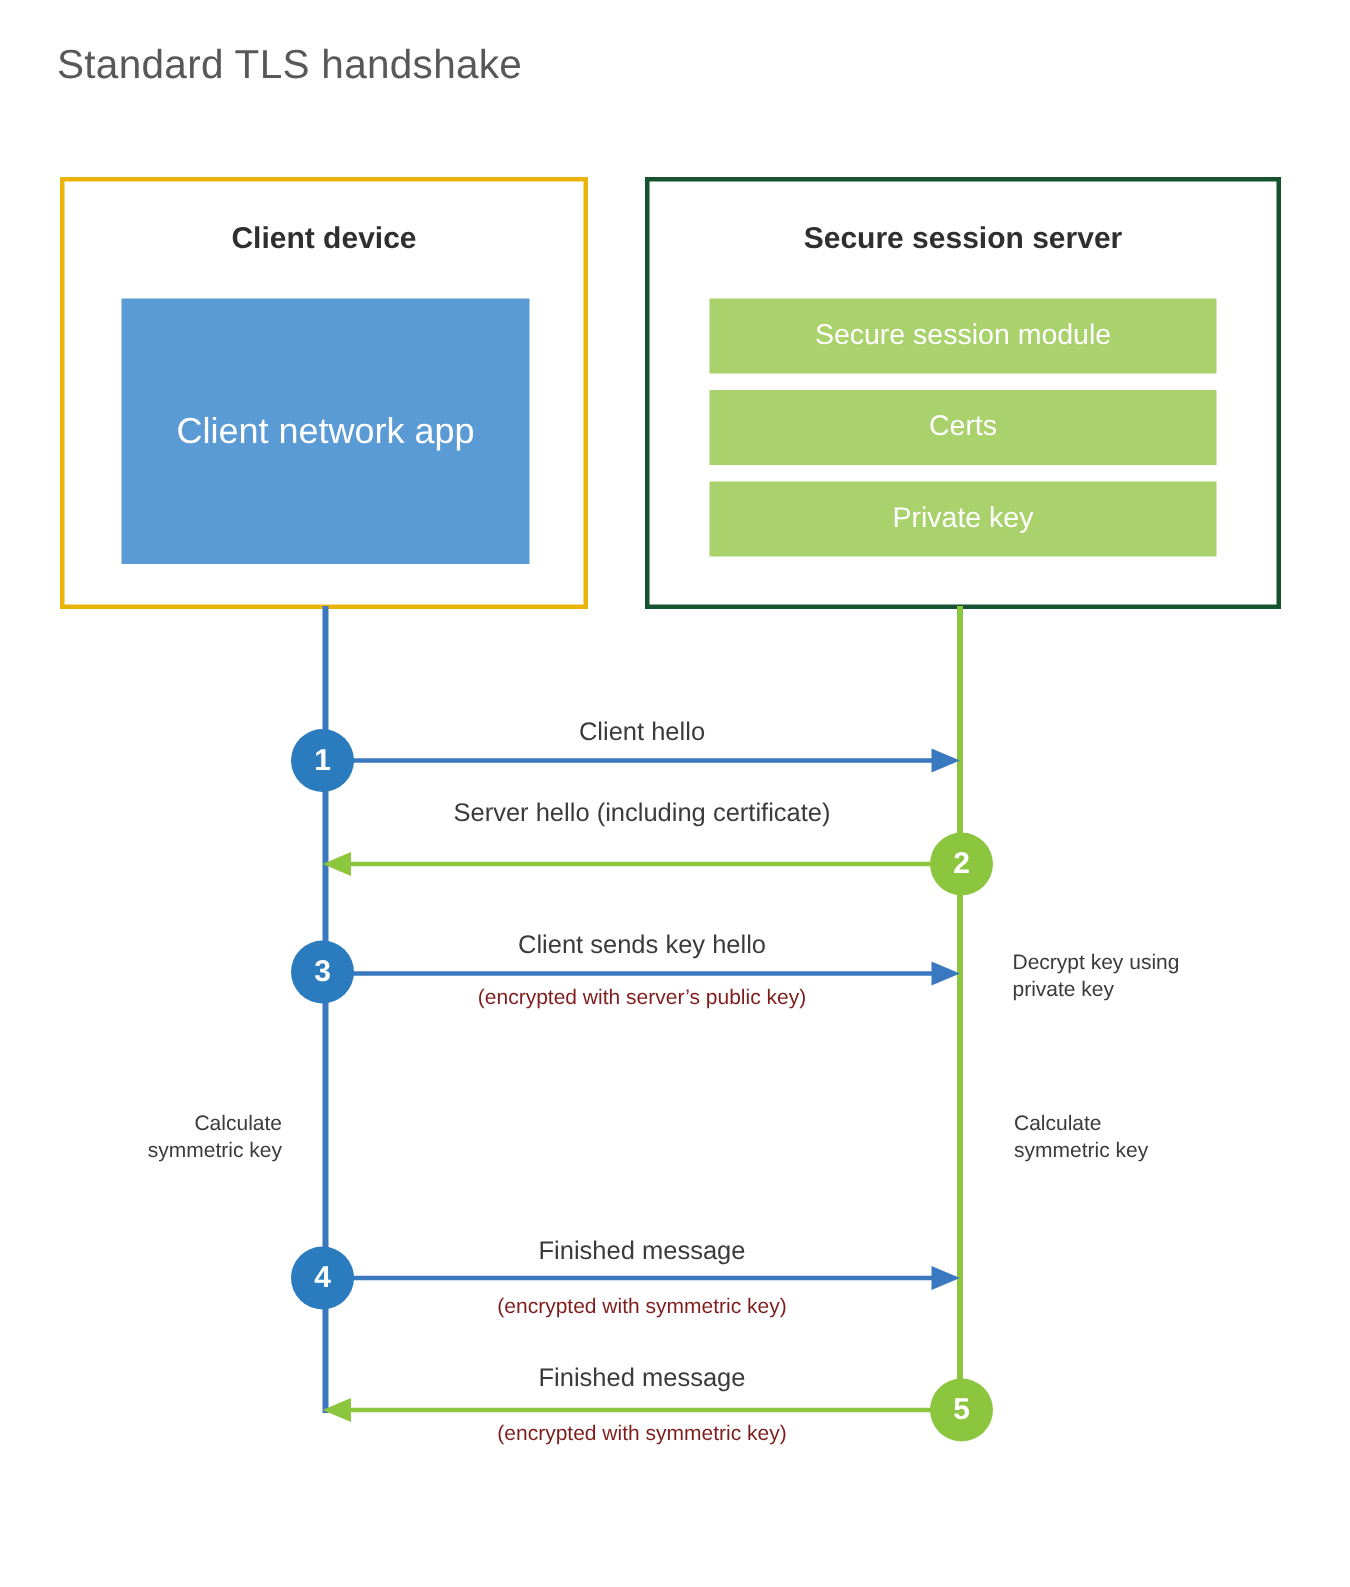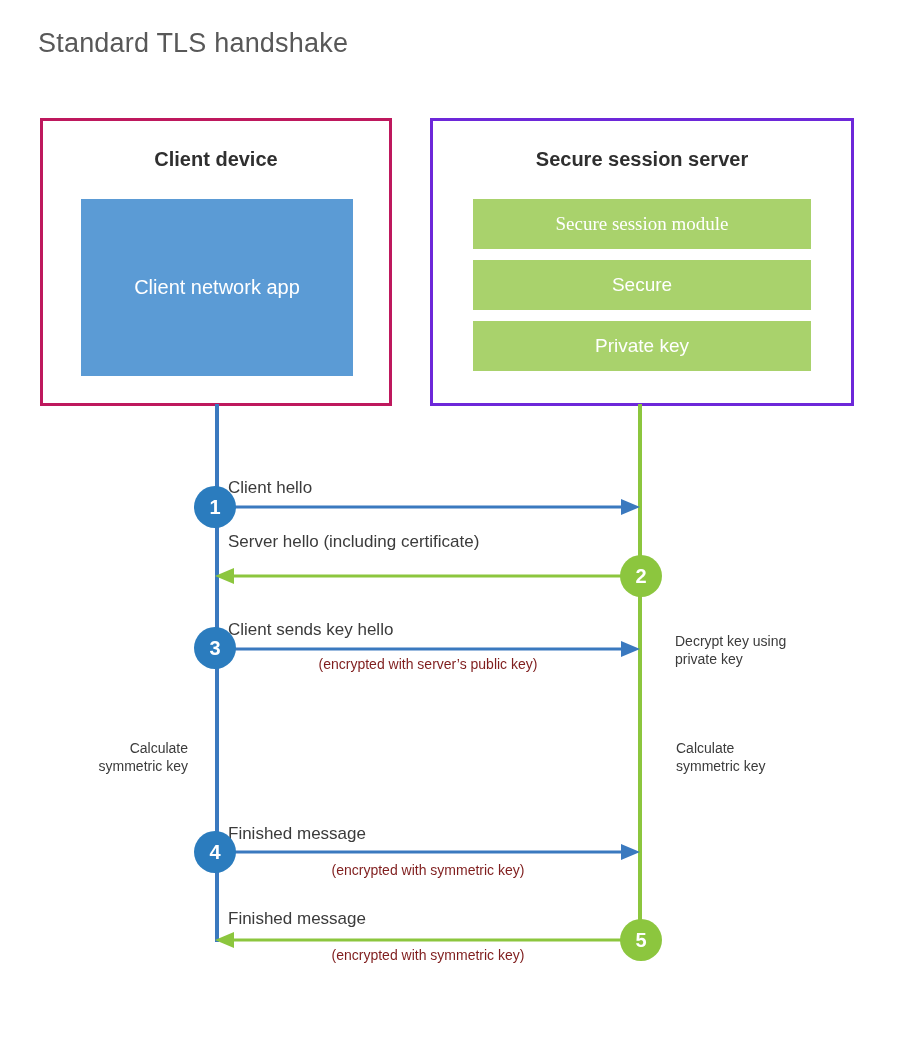--- a/index.html
+++ b/index.html
@@ -40,28 +40,28 @@
   .party-box {
     position: absolute;
     background: #ffffff;
     box-sizing: border-box;
   }
   .party-box.client {
     left: 40px;
     top: 118px;
     width: 352px;
     height: 288px;
-    border: 3px solid #be185d;
+    border: 3px solid #eab308;
   }
   .party-box.server {
     left: 430px;
     top: 118px;
     width: 424px;
     height: 288px;
-    border: 3px solid #6d28d9;
+    border: 3px solid #14532d;
   }
   .party-title {
     position: absolute;
     left: 0;
     right: 0;
     top: 27px;
     text-align: center;
     font-size: 20px;
     font-weight: bold;
     color: #2f2f2f;
@@ -77,29 +77,29 @@
     font-size: 19px;
     font-weight: 400;
     line-height: 1.25;
   }
   .client-app-block {
     left: 38px;
     top: 78px;
     width: 272px;
     height: 177px;
     background: #5b9bd5;
-    font-size: 20px;
+    font-size: 24px;
   }
   .server-block {
     left: 40px;
     width: 338px;
     height: 50px;
     background: #a9d26c;
   }
-  .server-block.b0 { top: 78px; font-family: Liberation Serif, serif; }
+  .server-block.b0 { top: 78px; }
   .server-block.b1 { top: 139px; }
   .server-block.b2 { top: 200px; }
 
   
   .lifeline {
     position: absolute;
     width: 4px;
   }
   .lifeline.client {
     left: 215px;
@@ -135,20 +135,21 @@
   .msg-arrow {
     position: absolute;
     height: 22px;
     z-index: 3;
   }
   .msg-arrow svg { display: block; overflow: visible; }
 
   
   .msg-label {
     position: absolute;
+    text-align: center;
     font-size: 17px;
     color: #3b3b3b;
     white-space: nowrap;
   }
   .msg-sublabel {
     position: absolute;
     text-align: center;
     font-size: 14px;
     color: #7f1d1d;
     white-space: nowrap;
@@ -172,21 +173,21 @@
   <div class="page-title">Standard TLS handshake</div>
 
   <div class="party-box client">
     <div class="party-title">Client device</div>
     <div class="inner-block client-app-block">Client network app</div>
   </div>
 
   <div class="party-box server">
     <div class="party-title">Secure session server</div>
     <div class="inner-block server-block b0">Secure session module</div>
-    <div class="inner-block server-block b1">Secure</div>
+    <div class="inner-block server-block b1">Certs</div>
     <div class="inner-block server-block b2">Private key</div>
   </div>
 
   <div class="lifeline client"></div>
   <div class="lifeline server"></div>
 
   <div class="msg-label" style="left:228px; top:478px; width:400px;">Client hello</div>
   <div class="msg-arrow" style="left:215px; top:496px; width:425px;">
     <svg width="425" height="22" viewBox="0 0 425 22">
       <line x1="0" y1="11" x2="410" y2="11" stroke="#3a79bf" stroke-width="3"></line>

